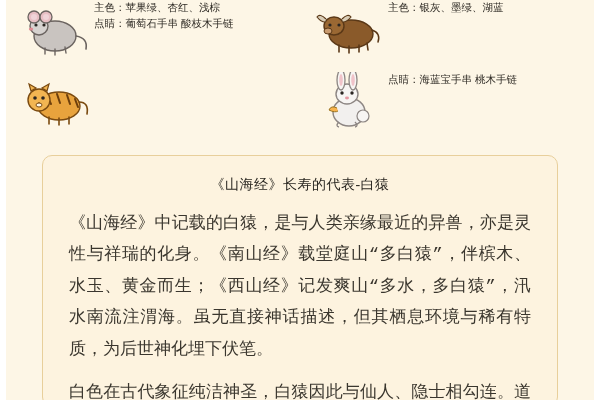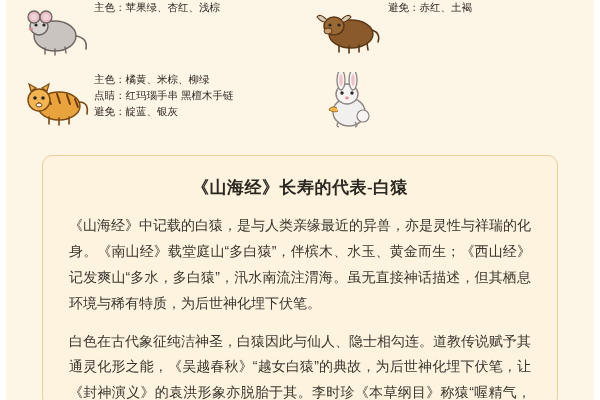--- a/index.html
+++ b/index.html
@@ -85,35 +85,35 @@
     height: 252px;
     background: #fdf3df;
     border: 1px solid #e8cf9b;
     border-radius: 10px;
     box-sizing: border-box;
     padding: 16px 26px 10px 26px;
     overflow: hidden;
   }
   .card-title {
     text-align: center;
-    font-size: 17px;
-    font-weight: bold;
+    font-size: 14px;
+    font-weight: normal;
     color: #2b2822;
     letter-spacing: 0.5px;
     margin: 4px 0 14px 0;
     font-family: "Liberation Serif", serif;
   }
   .card-body p {
     margin: 0 0 12px 0;
-    font-size: 14px;
+    font-size: 17px;
     line-height: 1.85;
     color: #3a362e;
     text-align: justify;
     text-indent: 0;
-    font-family: Liberation Sans, sans-serif;
+    font-family: Liberation Mono, monospace;
   }
 </style>
 </head>
 <body>
 
 <div class="page">
   <div class="inner">
 
     <div class="zodiac-grid">
 
@@ -128,62 +128,58 @@
             <circle cx="25" cy="17" r="3" fill="#f0d4d8"></circle>
             <circle cx="15" cy="25" r="1.6" fill="#2b2622"></circle>
             <circle cx="23" cy="25" r="1.6" fill="#2b2622"></circle>
             <ellipse cx="10" cy="29" rx="2.2" ry="1.6" fill="#e08a93"></ellipse>
             <path d="M55 36 q12 2 10 13" fill="none" stroke="#6b6460" stroke-width="1.6" stroke-linecap="round"></path>
             <path d="M24 48 l0 6 M34 49 l0 6 M44 47 l1 6" stroke="#6b6460" stroke-width="1.4" stroke-linecap="round"></path>
           </svg>
         </div>
         <div class="z-info">
           <span class="line"><span class="z-label">主色：</span><span>苹果绿、杏红、浅棕</span></span>
+          <span class="line"><span class="z-label">点睛：</span><span>葡萄石手串 酸枝木手链</span></span>
         </div>
       </div>
 
       <div class="z-cell">
         <div class="z-art">
           <svg width="72" height="60" viewBox="0 0 72 60">
             <ellipse cx="36" cy="34" rx="22" ry="14" fill="#8a5a2a" stroke="#5a3817" stroke-width="1.4"></ellipse>
             <ellipse cx="19" cy="26" rx="10" ry="9" fill="#9a6833" stroke="#5a3817" stroke-width="1.4"></ellipse>
             <path d="M11 19 q-6 -6 -9 -2 q4 5 8 5" fill="#d9cdb6" stroke="#5a3817" stroke-width="1.2"></path>
             <path d="M27 19 q6 -6 9 -2 q-4 5 -8 5" fill="#d9cdb6" stroke="#5a3817" stroke-width="1.2"></path>
             <circle cx="15" cy="25" r="1.6" fill="#2b2622"></circle>
             <circle cx="24" cy="25" r="1.6" fill="#2b2622"></circle>
             <ellipse cx="13" cy="31" rx="4" ry="3" fill="#c89a6e" stroke="#5a3817" stroke-width="1"></ellipse>
             <path d="M24 45 l0 7 M34 46 l0 7 M44 45 l0 7 M52 43 l1 7" stroke="#5a3817" stroke-width="1.6" stroke-linecap="round"></path>
             <path d="M57 30 q9 3 6 12" fill="none" stroke="#5a3817" stroke-width="1.5" stroke-linecap="round"></path>
           </svg>
         </div>
         <div class="z-info">
-          <span class="line"><span class="z-label">避免：</span><span>赤红、土褐</span></span>
+          <span class="line"><span class="z-label">主色：</span><span>银灰、墨绿、湖蓝</span></span>
         </div>
       </div>
 
       <div class="z-cell">
         <div class="z-art">
           <svg width="72" height="60" viewBox="0 0 72 60">
             <ellipse cx="38" cy="34" rx="21" ry="14" fill="#e8a33d" stroke="#7a4a10" stroke-width="1.4"></ellipse>
             <path d="M26 24 l4 8 M36 22 l3 9 M46 23 l3 9 M54 27 l3 8" stroke="#6d3f0c" stroke-width="2" stroke-linecap="round"></path>
             <circle cx="18" cy="28" r="11" fill="#f2b552" stroke="#7a4a10" stroke-width="1.4"></circle>
             <path d="M10 19 l-2 -7 l7 4 z" fill="#f2b552" stroke="#7a4a10" stroke-width="1.2"></path>
             <path d="M26 19 l2 -7 l-7 4 z" fill="#f2b552" stroke="#7a4a10" stroke-width="1.2"></path>
             <circle cx="14" cy="26" r="1.8" fill="#2b2622"></circle>
             <circle cx="22" cy="26" r="1.8" fill="#2b2622"></circle>
             <path d="M18 30 l0 3" stroke="#7a4a10" stroke-width="1.2"></path>
             <ellipse cx="18" cy="33" rx="3" ry="2" fill="#fdf6e6" stroke="#7a4a10" stroke-width="1"></ellipse>
             <path d="M28 45 l0 7 M38 46 l0 7 M48 45 l0 7" stroke="#7a4a10" stroke-width="1.6" stroke-linecap="round"></path>
             <path d="M58 30 q10 0 8 12" fill="none" stroke="#7a4a10" stroke-width="1.6" stroke-linecap="round"></path>
           </svg>
-        </div>
-        <div class="z-info">
-          <span class="line"><span class="z-label">主色：</span><span>橘黄、米棕、柳绿</span></span>
-          <span class="line"><span class="z-label">点睛：</span><span>红玛瑙手串 黑檀木手链</span></span>
-          <span class="line"><span class="z-label">避免：</span><span>靛蓝、银灰</span></span>
         </div>
       </div>
 
       <div class="z-cell">
         <div class="z-art">
           <svg width="72" height="60" viewBox="0 0 72 60">
             <ellipse cx="34" cy="40" rx="16" ry="14" fill="#f2f0ee" stroke="#8d8683" stroke-width="1.4"></ellipse>
             <ellipse cx="32" cy="22" rx="11" ry="10" fill="#f7f5f3" stroke="#8d8683" stroke-width="1.4"></ellipse>
             <ellipse cx="26" cy="8" rx="4" ry="10" fill="#f7f5f3" stroke="#8d8683" stroke-width="1.3"></ellipse>
             <ellipse cx="38" cy="8" rx="4" ry="10" fill="#f7f5f3" stroke="#8d8683" stroke-width="1.3"></ellipse>
@@ -191,20 +187,21 @@
             <ellipse cx="38" cy="8" rx="1.8" ry="6" fill="#f0c3c9"></ellipse>
             <circle cx="27" cy="21" r="1.7" fill="#2b2622"></circle>
             <circle cx="37" cy="21" r="1.7" fill="#2b2622"></circle>
             <ellipse cx="32" cy="26" rx="2" ry="1.4" fill="#e59aa3"></ellipse>
             <ellipse cx="48" cy="44" rx="6" ry="6" fill="#f7f5f3" stroke="#8d8683" stroke-width="1.2"></ellipse>
             <path d="M24 50 q-4 4 0 5 M40 50 q4 4 0 5" fill="none" stroke="#8d8683" stroke-width="1.3"></path>
             <path d="M22 36 q-6 -3 -8 2 q6 3 9 1" fill="#f9b44c" stroke="#9a7320" stroke-width="1"></path>
           </svg>
         </div>
         <div class="z-info">
+          <span class="line"><span class="z-label">点睛：</span><span>海蓝宝手串 桃木手链</span></span>
         </div>
       </div>
 
     </div>
 
     <div class="card">
       <div class="card-title">《山海经》长寿的代表-白猿</div>
       <div class="card-body">
         <p>《山海经》中记载的白猿，是与人类亲缘最近的异兽，亦是灵性与祥瑞的化身。《南山经》载堂庭山“多白猿”，伴槟木、水玉、黄金而生；《西山经》记发爽山“多水，多白猿”，汛水南流注渭海。虽无直接神话描述，但其栖息环境与稀有特质，为后世神化埋下伏笔。</p>
         <p>白色在古代象征纯洁神圣，白猿因此与仙人、隐士相勾连。道教传说赋予其通灵化形之能，《吴越春秋》“越女白猿”的典故，为后世神化埋下伏笔，让《封神演义》的袁洪形象亦脱胎于其。李时珍《本草纲目》称猿“喔精气，寿愁长”，民间“猴活八百岁化猿”的说法，使其成为长寿的终极象征，即称“猿仙”。</p>

